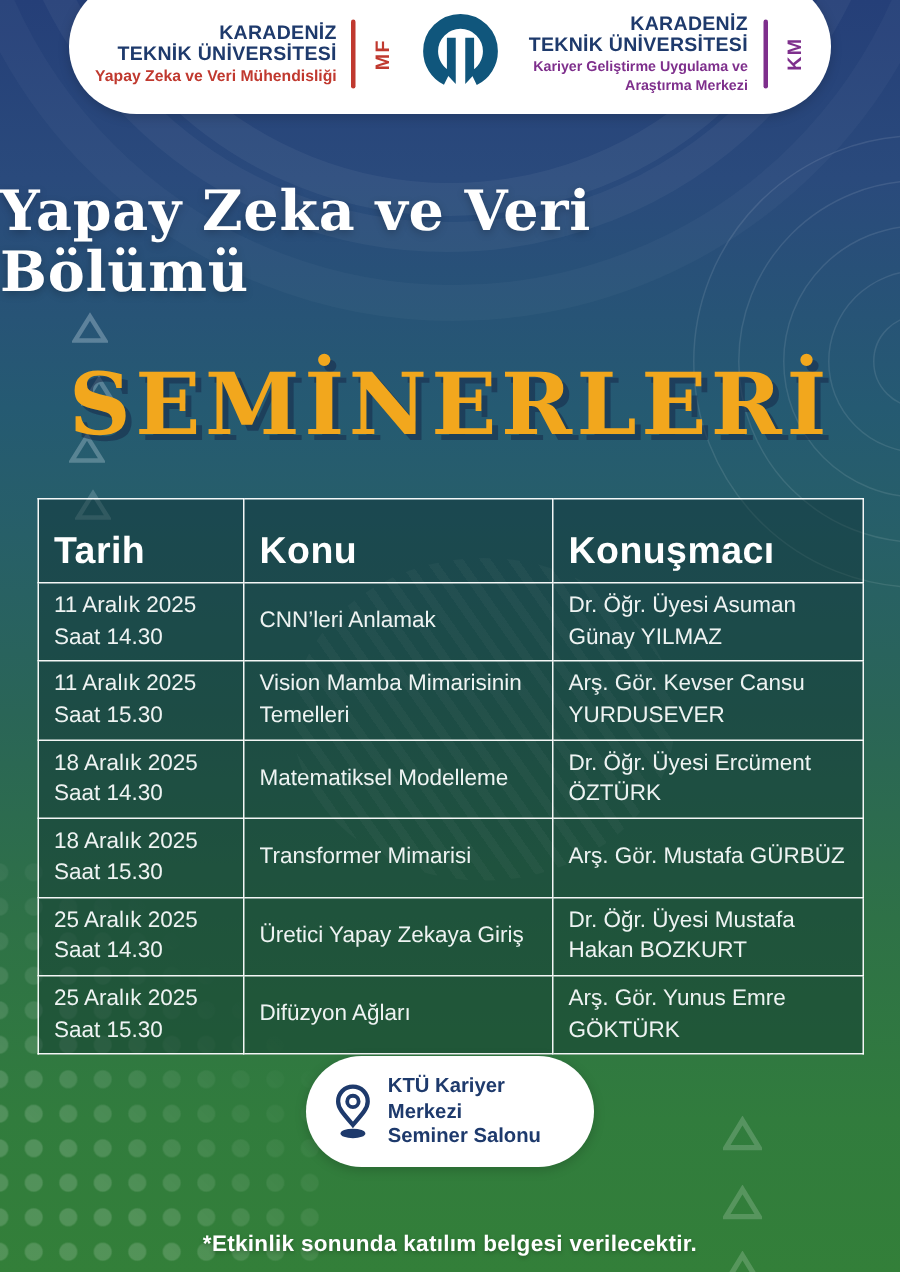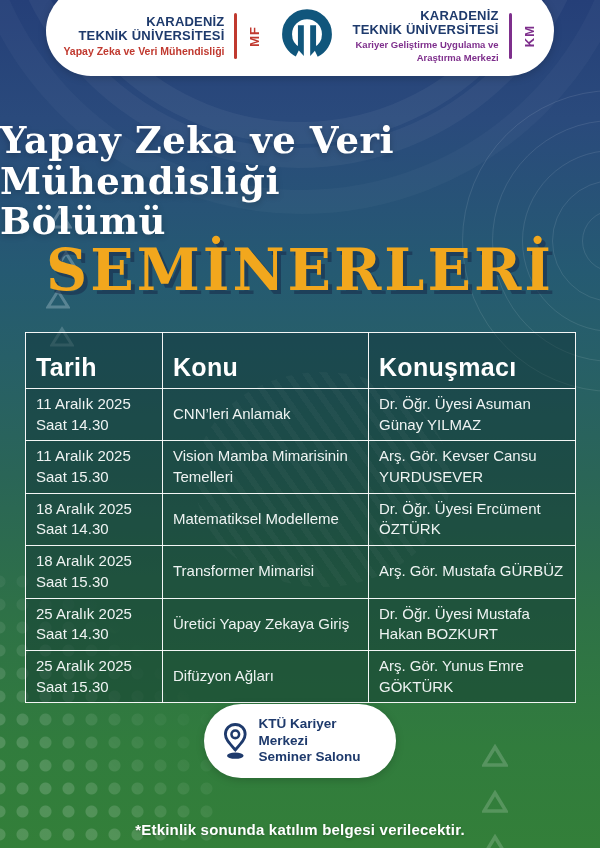--- a/index.html
+++ b/index.html
@@ -173,21 +173,20 @@
       <div class="org-name">TEKNİK ÜNİVERSİTESİ</div>
       <div class="org-center">Kariyer Geliştirme Uygulama ve</div>
       <div class="org-center">Araştırma Merkezi</div>
     </div>
     <div class="vbar purple"></div>
     <div class="vbadge purple">KM</div>
   </div>
 
   <div class="title-block">
     <div>Yapay Zeka ve Veri</div>
-    <div>Mühendisliği</div>
     <div>Bölümü</div>
   </div>
   <div class="highlight-title">SEMİNERLERİ</div>
 
   <table class="seminars">
     <colgroup>
         <col style="width:137px">
         <col style="width:206px">
         <col style="width:207px">
       </colgroup>

